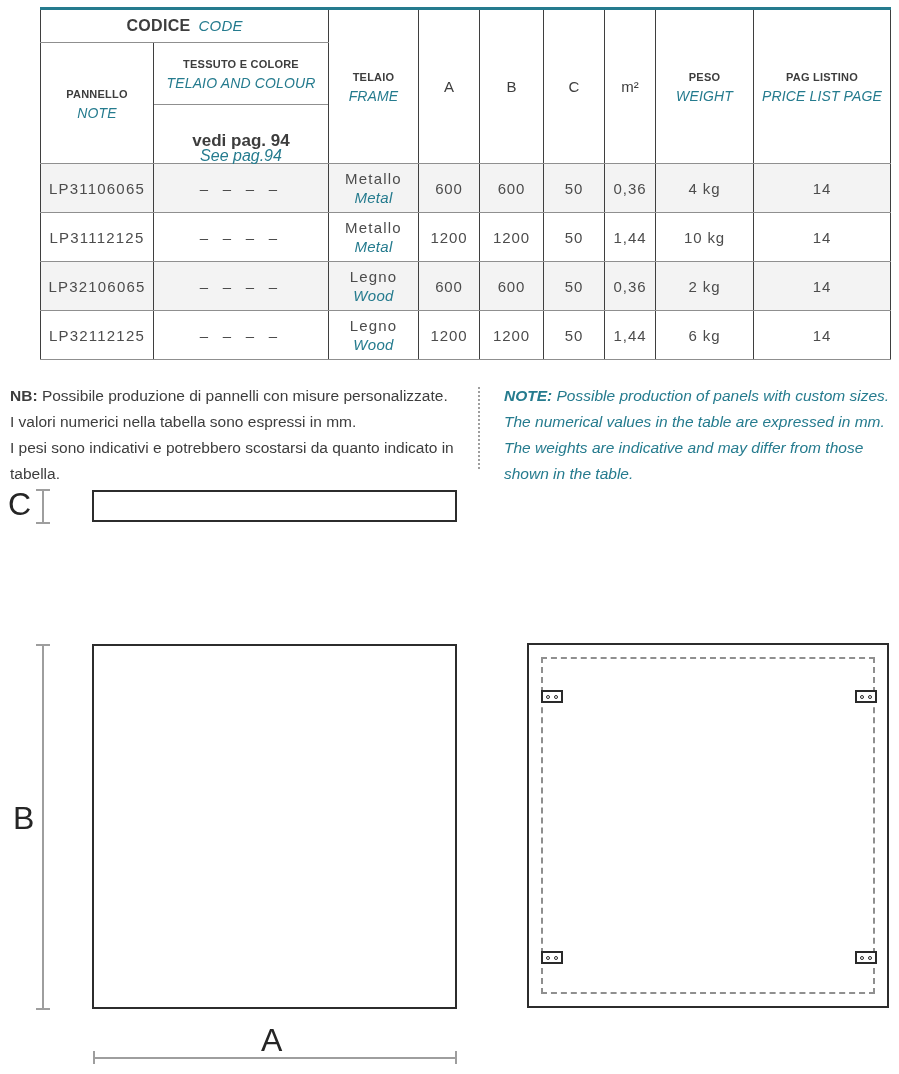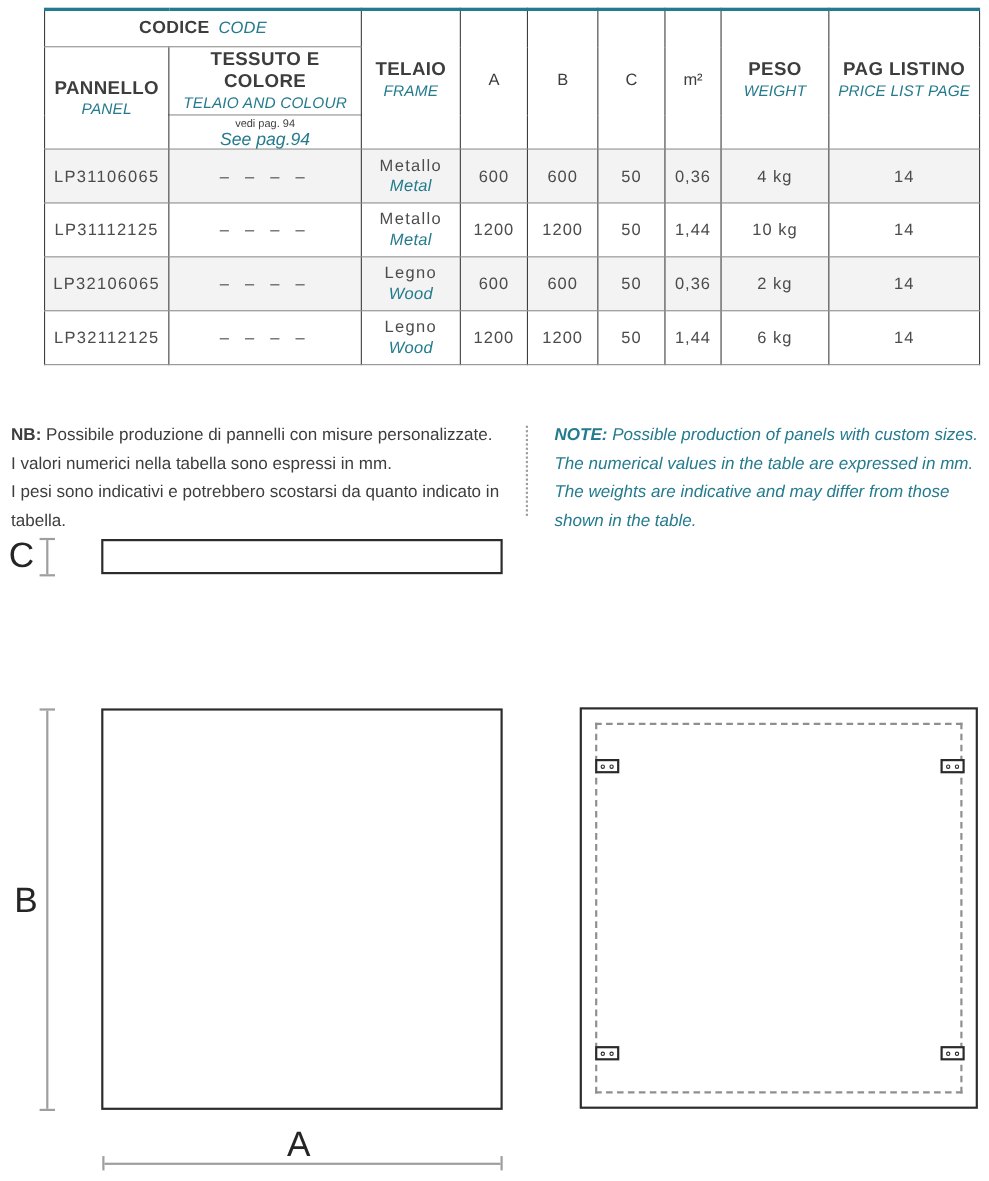--- a/index.html
+++ b/index.html
@@ -38,24 +38,24 @@
   tr.r-sub    { height:62px; }
   tr.r-vedi   { height:31px; }
   tr.data-row { height:49px; }
   tr.data-row.stripe th, tr.data-row.stripe td { background:var(--stripe, #f3f3f3); }
 
   .it { color:var(--ink, #3d3d3d); font-weight:bold; letter-spacing:.02em; }
   .en { color:var(--accent, #257b8e); font-style:italic; letter-spacing:.01em; }
 
   th.codice .it { font-size:16px; }
   th.codice .en { font-size:15px; margin-left:8px; }
-  th.h2 .it { display:block; font-size:17px; line-height:20px; }
+  th.h2 .it { display:block; font-size:11px; line-height:20px; }
   th.h2 .en { display:block; font-size:14px; line-height:19px; }
   th.abc { font-size:15px; font-weight:bold; color:var(--ink, #3d3d3d); }
-  th.vedi-cell .v-it { display:block; color:var(--ink,#3d3d3d); font-weight:normal; font-size:10px; line-height:15px; }
+  th.vedi-cell .v-it { display:block; color:var(--ink,#3d3d3d); font-weight:bold; font-size:17px; line-height:15px;margin-top:28px; }
   th.vedi-cell .v-en { display:block; color:var(--accent,#257b8e); font-style:italic; font-size:16px; line-height:15px; }
 
   td { color:var(--data, #4c4c4c); font-size:15px; letter-spacing:.06em; }
   td.code { font-size:15px; letter-spacing:.08em; }
   td.dashes { font-size:15px; letter-spacing:.35em; color:var(--data,#4c4c4c); }
   td.frame .f-it { display:block; color:var(--data,#4c4c4c); font-size:15px; line-height:19px; letter-spacing:.08em; }
   td.frame .f-en { display:block; color:var(--accent,#257b8e); font-style:italic; font-size:15px; line-height:19px; letter-spacing:.02em; }
 
   
   .note-it {
@@ -161,21 +161,21 @@
           <span class="en">WEIGHT</span>
         </th>
         <th rowspan="3" class="h2">
           <span class="it">PAG LISTINO</span>
           <span class="en">PRICE LIST PAGE</span>
         </th>
       </tr>
       <tr class="r-sub">
         <th rowspan="2" class="h2">
           <span class="it">PANNELLO</span>
-          <span class="en">PANEL</span>
+          <span class="en">NOTE</span>
         </th>
         <th class="h2">
           <span class="it">TESSUTO E COLORE</span>
           <span class="en">TELAIO AND COLOUR</span>
         </th>
       </tr>
       <tr class="r-vedi">
         <th class="vedi-cell">
           <span class="v-it">vedi pag. 94</span>
           <span class="v-en">See pag.94</span>

